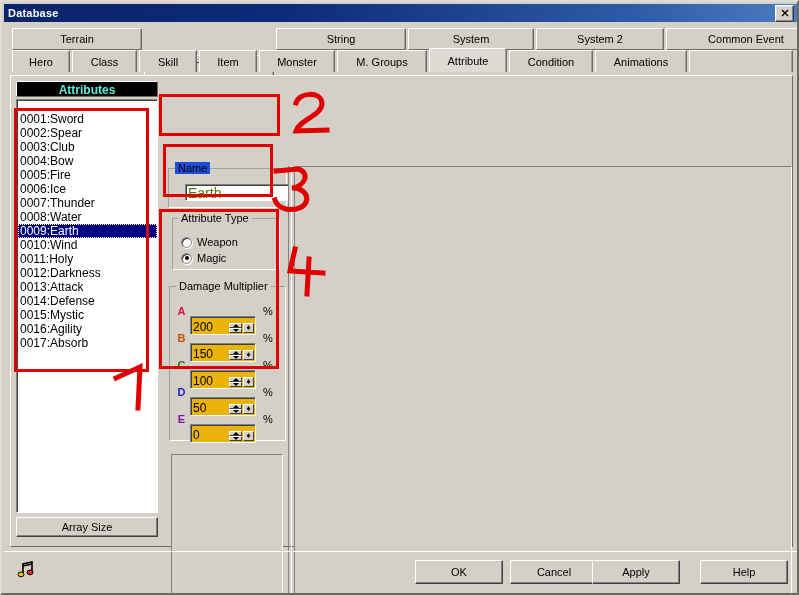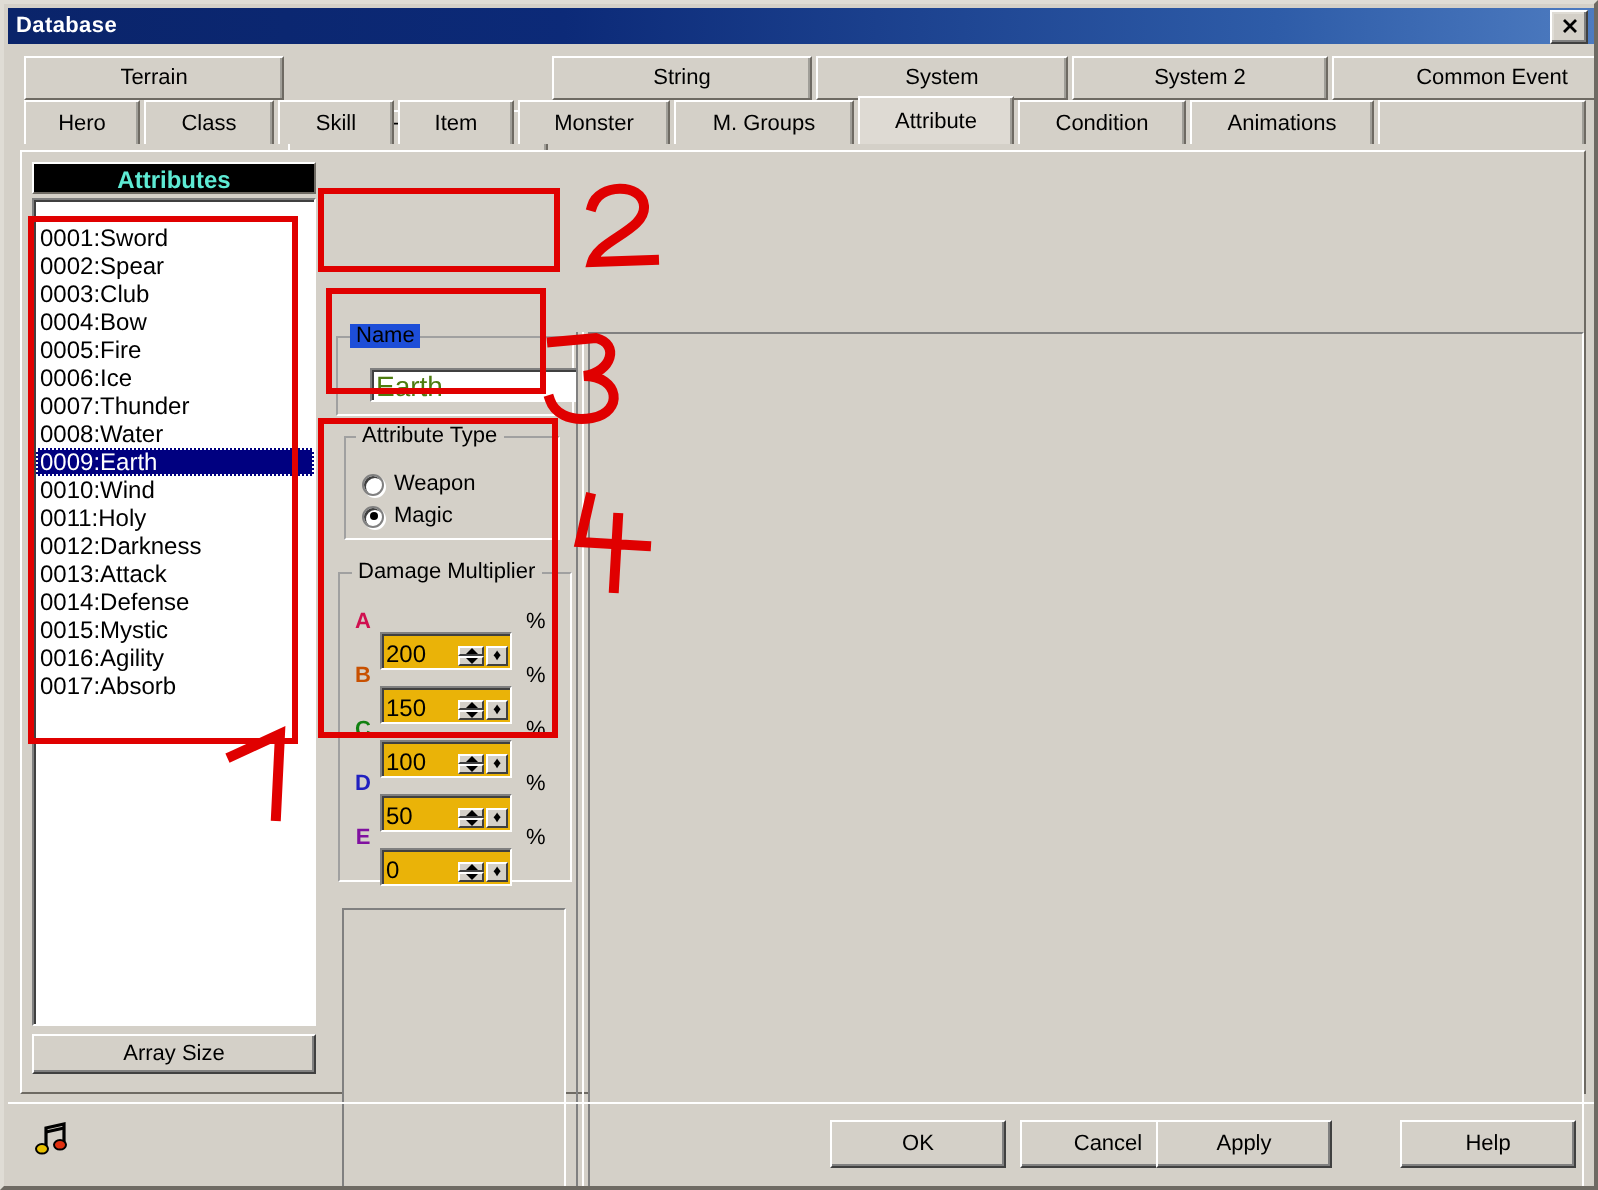--- a/index.html
+++ b/index.html
@@ -438,21 +438,21 @@
     box-shadow: inset -1px -1px 0 #808080;
     display: flex;
     align-items: center;
     justify-content: center;
     font-size: 11px;
     cursor: default;
     box-sizing: border-box;
   }
   #btn-ok     { left: 411px; }
   #btn-cancel { left: 506px; }
-  #btn-apply  { left: 574px; }
+  #btn-apply  { left: 588px; }
   #btn-help   { left: 696px; }
 
   
   .anno {
     position: absolute;
     pointer-events: none;
     z-index: 40;
   }
   .anno-box {
     border: 3px solid #e00000;

